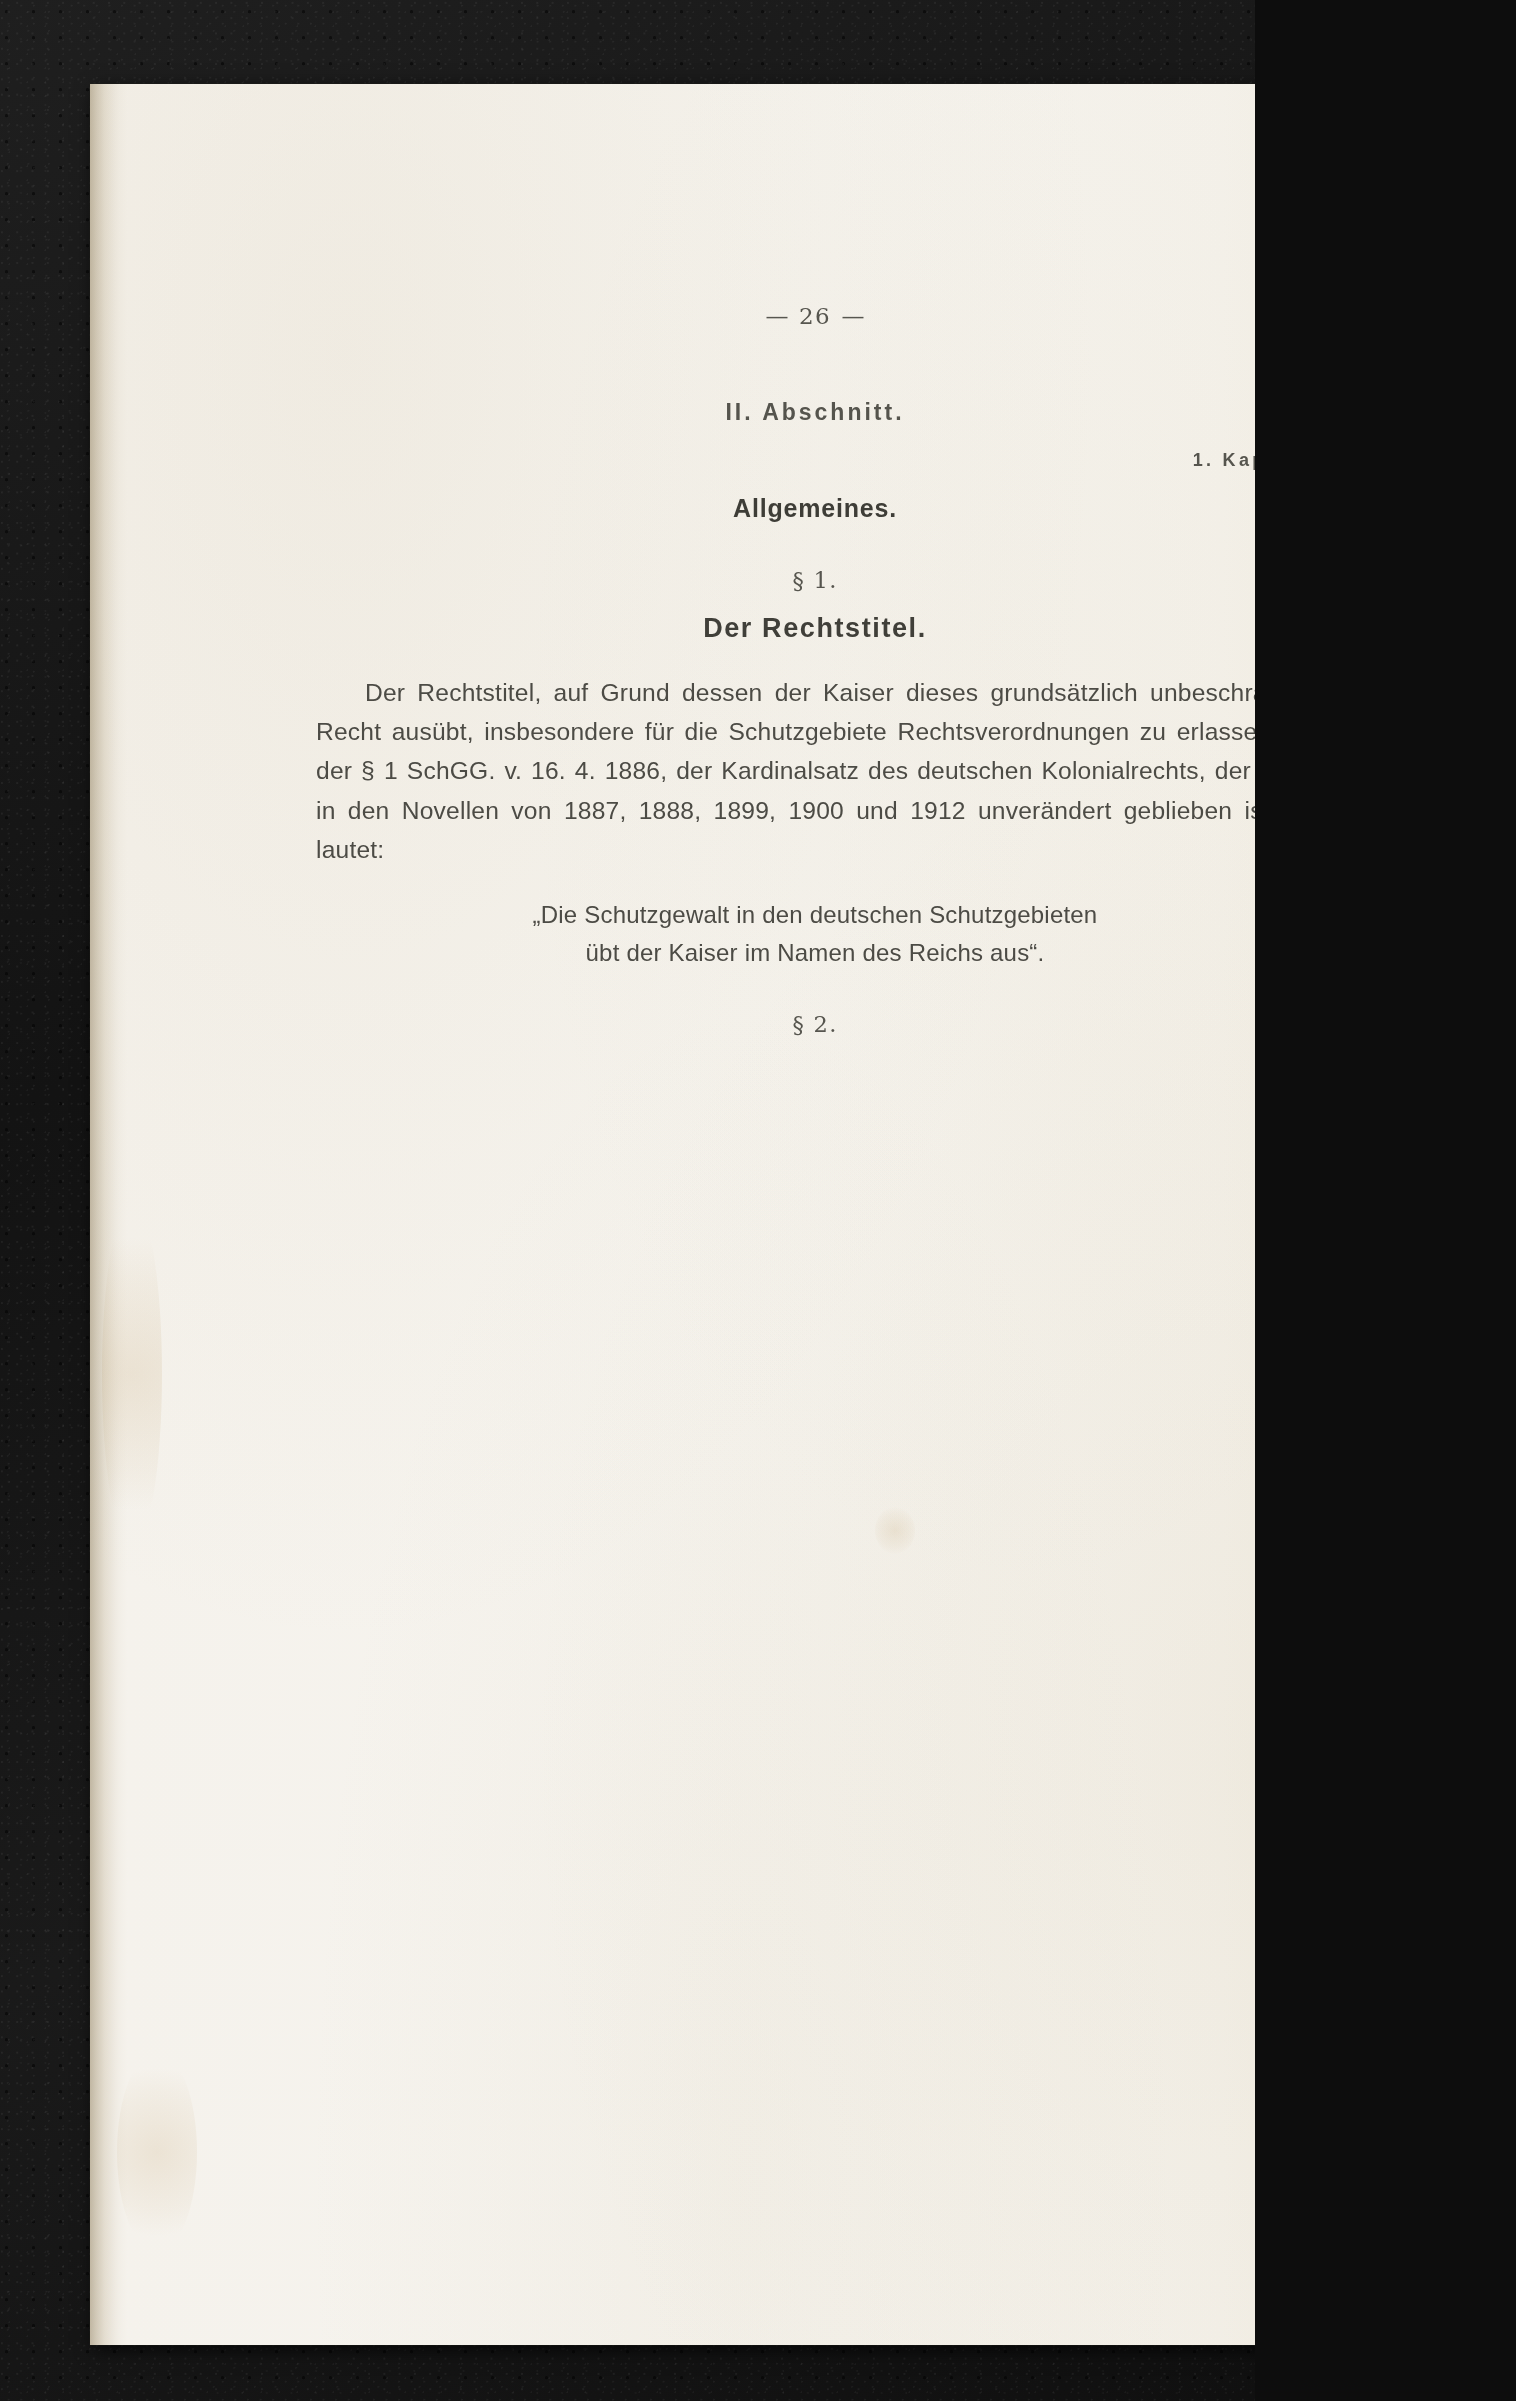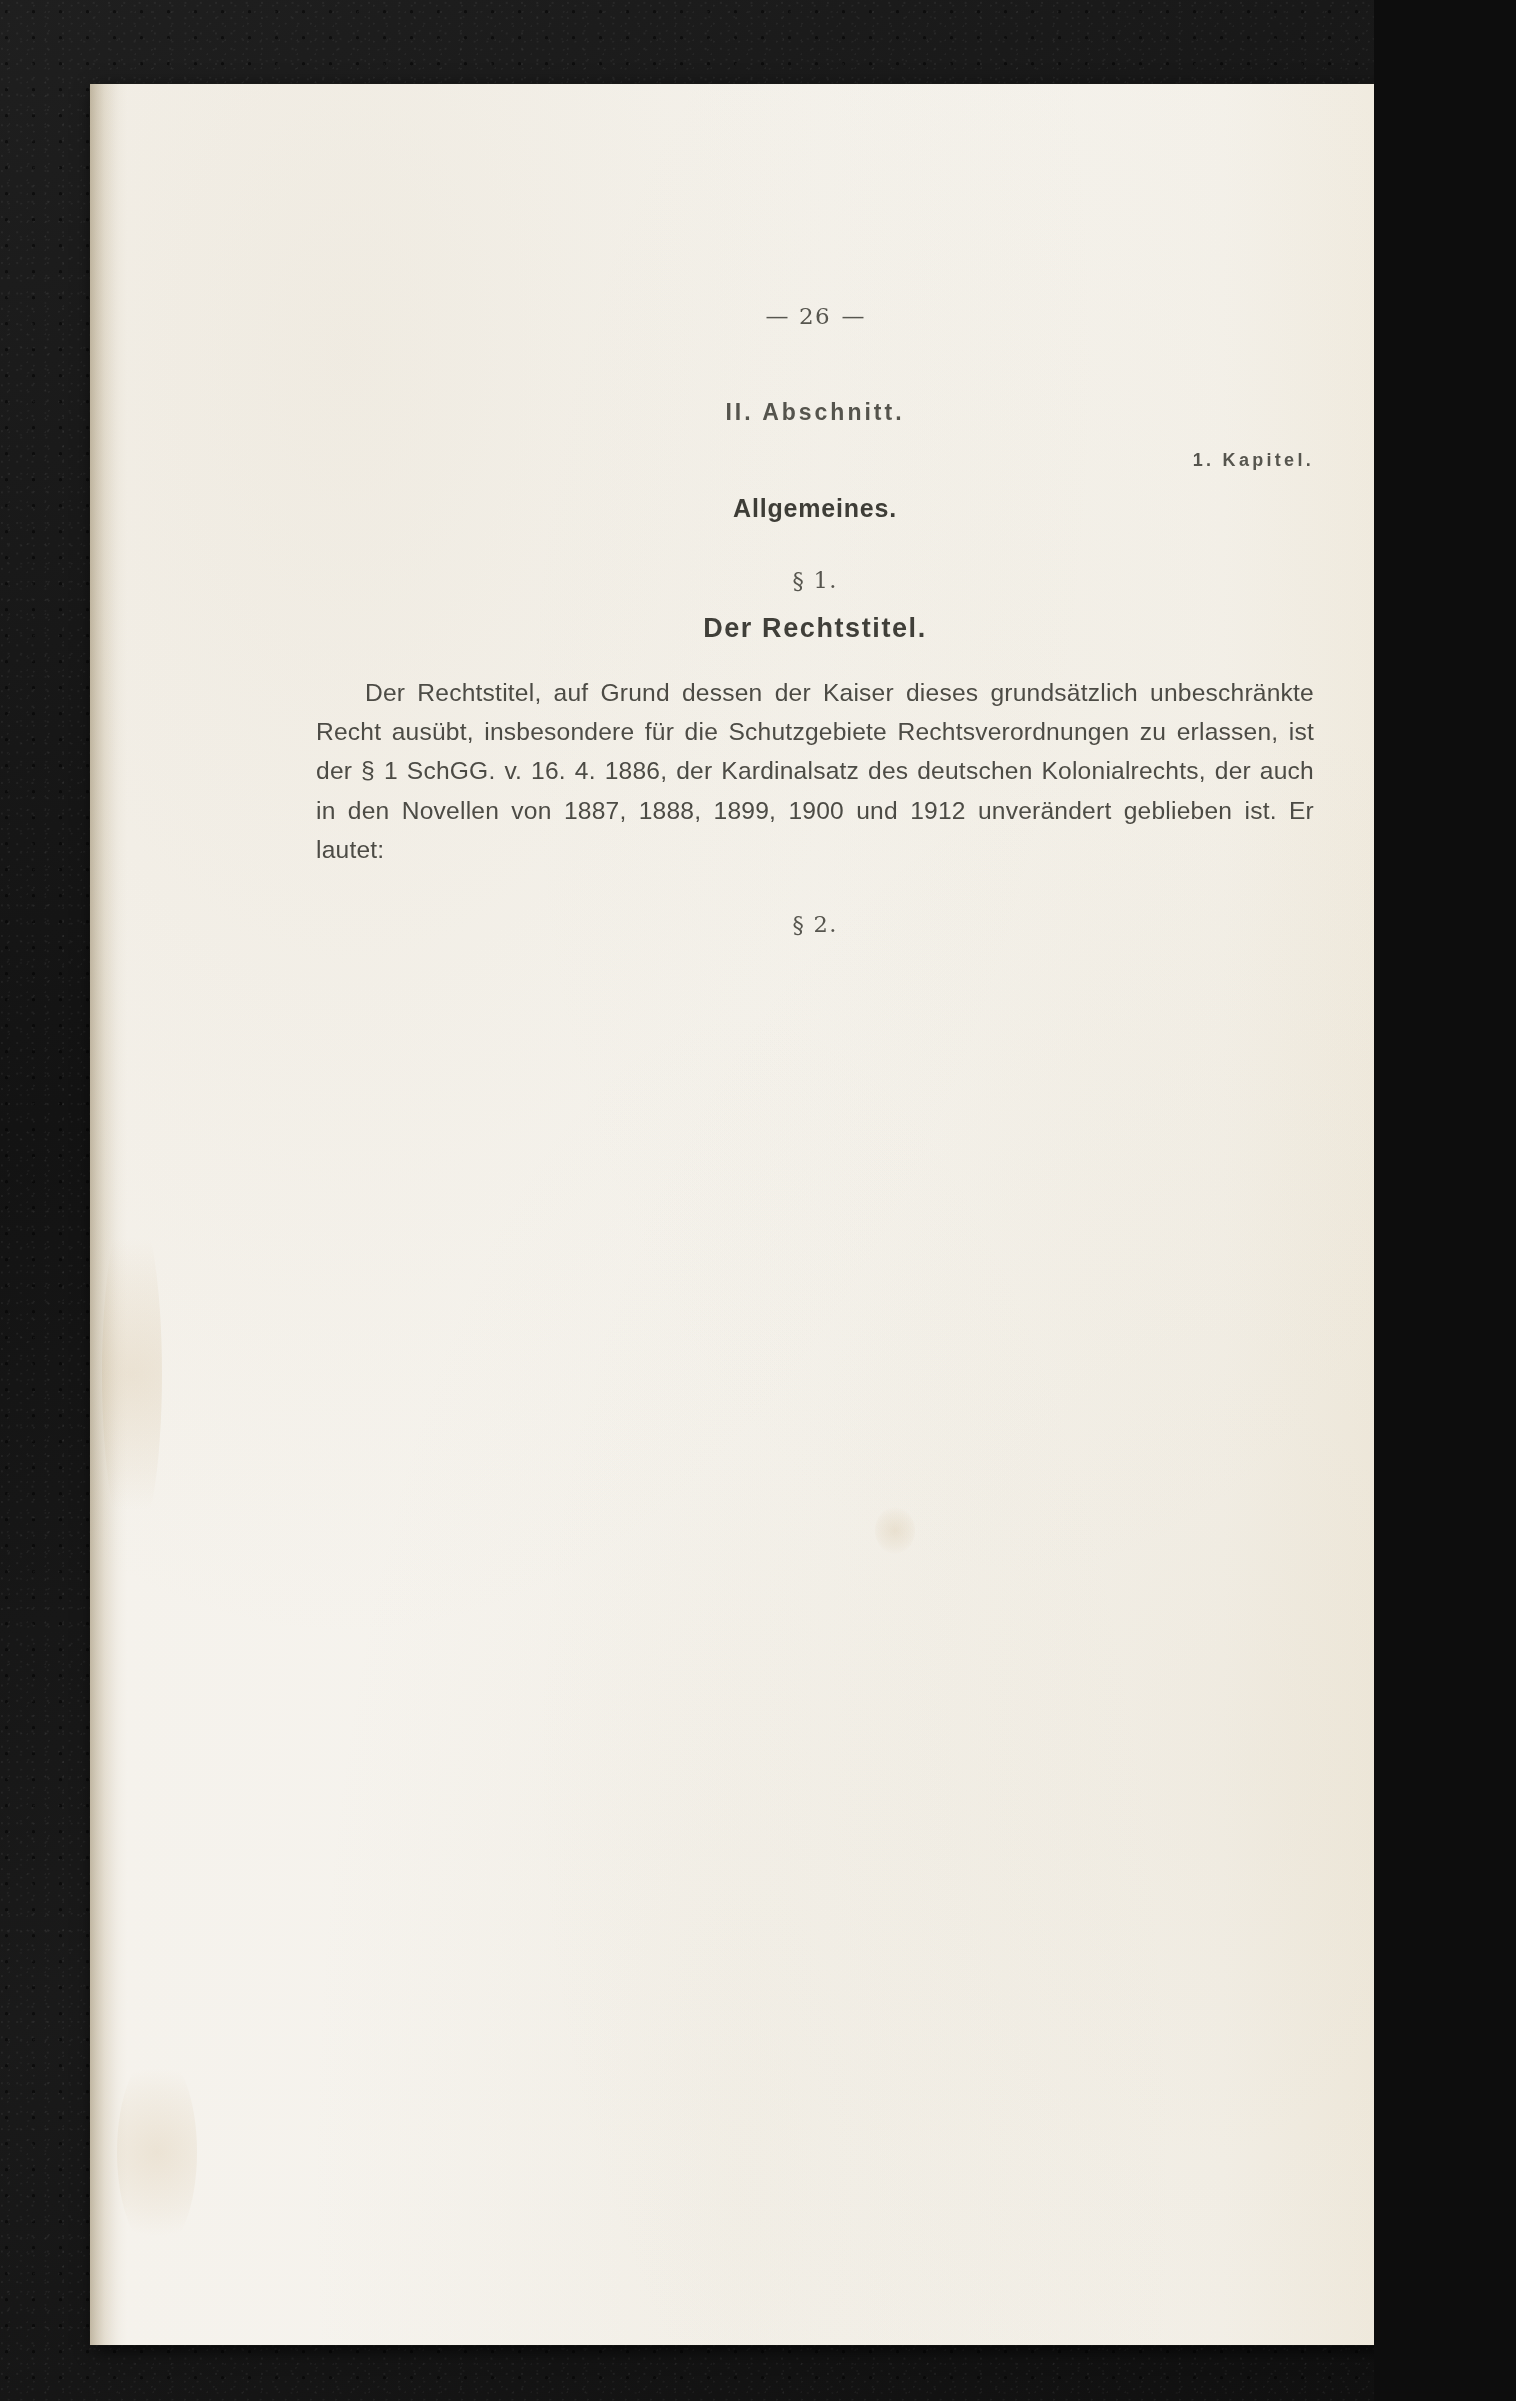--- a/index.html
+++ b/index.html
@@ -3,21 +3,21 @@
 <meta charset="utf-8">
 <title>Scanned page 26</title>
 <style>
   html, body {
     margin: 0;
     padding: 0;
     background: #0d0d0d;
   }
   #scan {
     position: relative;
-    width: 1374px;
+    width: 1255px;
     height: 2401px;
     overflow: hidden;
     
     background-color: #181818;
     background-image:
       radial-gradient(circle at 12% 18%, rgba(255,255,255,0.055) 0 0.9px, transparent 1.2px),
       radial-gradient(circle at 37% 62%, rgba(255,255,255,0.045) 0 0.8px, transparent 1.1px),
       radial-gradient(circle at 68% 31%, rgba(255,255,255,0.05) 0 0.9px, transparent 1.2px),
       radial-gradient(circle at 85% 77%, rgba(255,255,255,0.04) 0 0.7px, transparent 1.1px),
       radial-gradient(circle at 52% 88%, rgba(255,255,255,0.045) 0 0.8px, transparent 1.1px),
@@ -226,20 +226,24 @@
       <h2 class="section-label fraktur">II. Abschnitt.</h2>
 
       <h3 class="chapter-label fraktur">1. Kapitel.</h3>
       <h3 class="chapter-title fraktur">Allgemeines.</h3>
 
       <div class="para-mark">§ 1.</div>
       <h4 class="para-title fraktur">Der Rechtstitel.</h4>
 
       <p class="body-para fraktur">Der Rechtstitel, auf Grund dessen der Kaiser dieses grundsätzlich unbeschränkte Recht ausübt, insbesondere für die Schutzgebiete Rechtsverordnungen zu erlassen, ist der § 1 SchGG. v. 16. 4. 1886, der Kardinalsatz des deutschen Kolonialrechts, der auch in den Novellen von 1887, 1888, 1899, 1900 und 1912 unverändert geblieben ist. Er lautet:</p>
 
+      <div class="quote-block fraktur">
+        <span class="q-line">„Die Schutzgewalt in den deutschen Schutzgebieten</span>
+        <span class="q-line">übt der Kaiser im Namen des Reichs aus“.</span>
+      </div>
 
       <div class="spacer-lg"></div>
 
       <div class="para-mark">§ 2.</div>
 
 
     </div>
   </div>
 
 </div>

